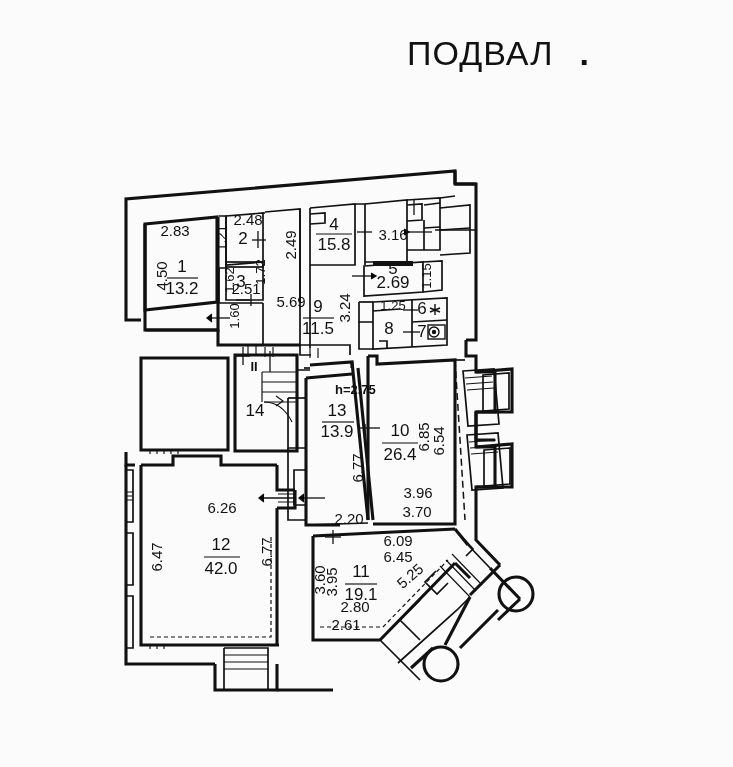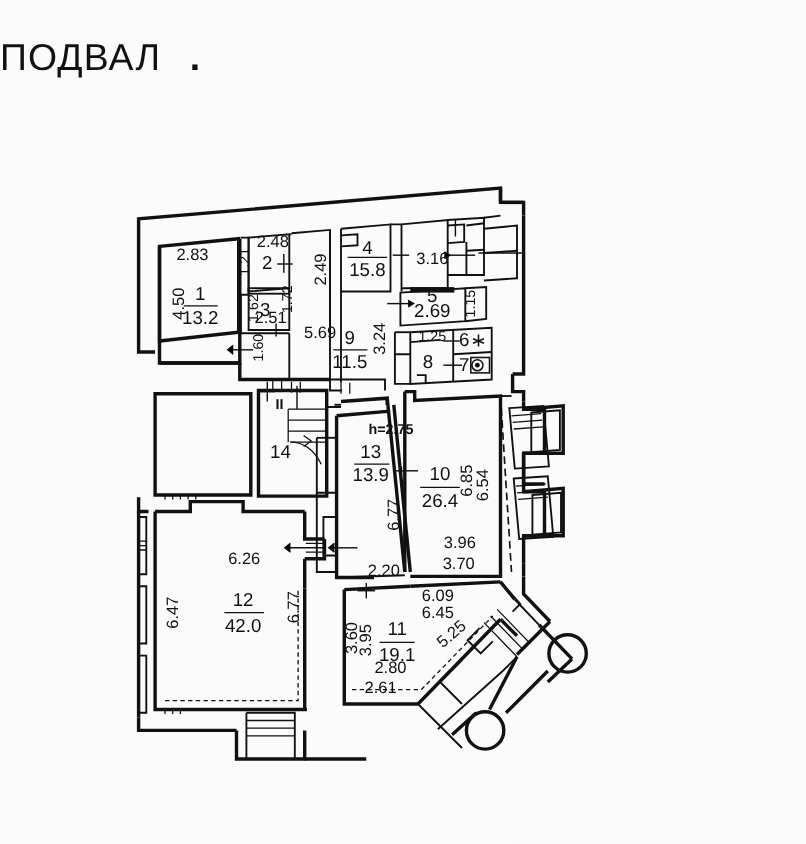--- a/index.html
+++ b/index.html
@@ -19,21 +19,21 @@
     left: 0; top: 0;
     width: 733px;
     height: 767px;
     background: #fbfbfb;
   }
   #plan-title {
     position: absolute;
     left: 0;
     top: 34px;
     width: 590px;
-    text-align: left;
+    text-align: right;
     font-size: 34px;
     letter-spacing: 1px;
     color: #111;
     font-family: "Liberation Sans", sans-serif;
     font-weight: 400;
   }
   #plan-title .dot {
     display: inline-block;
     margin-left: 26px;
     font-weight: 700;

